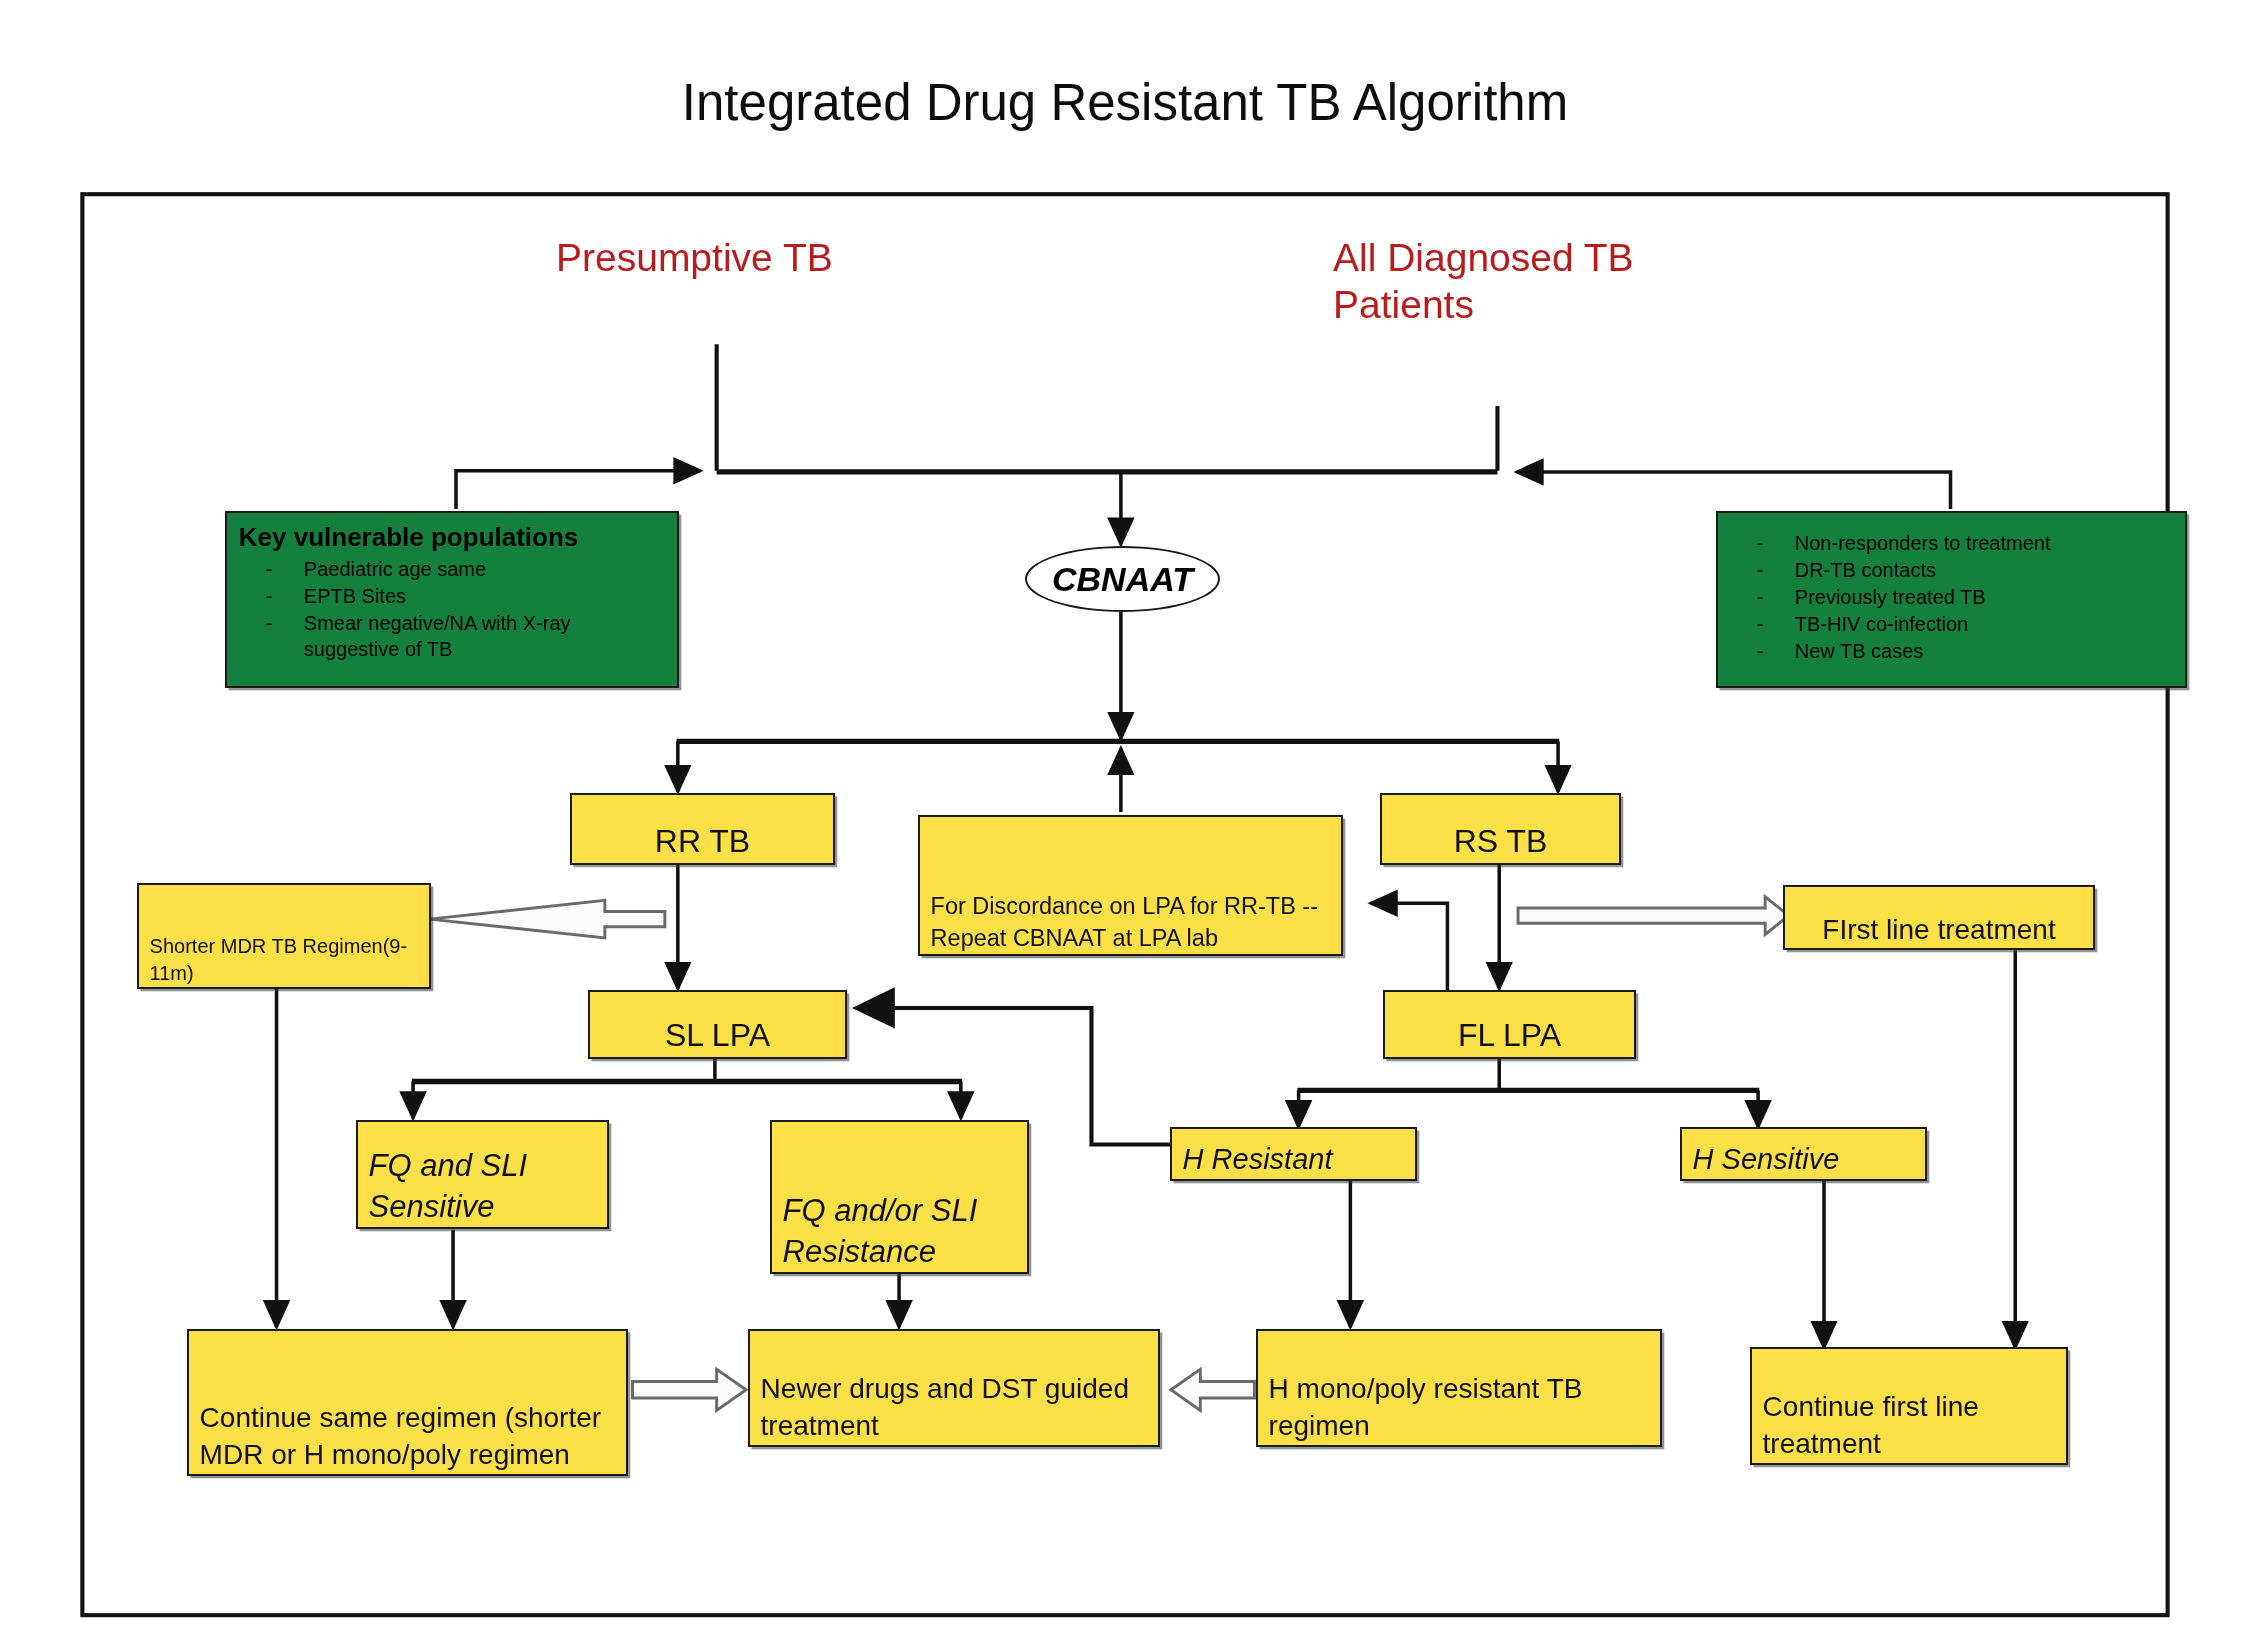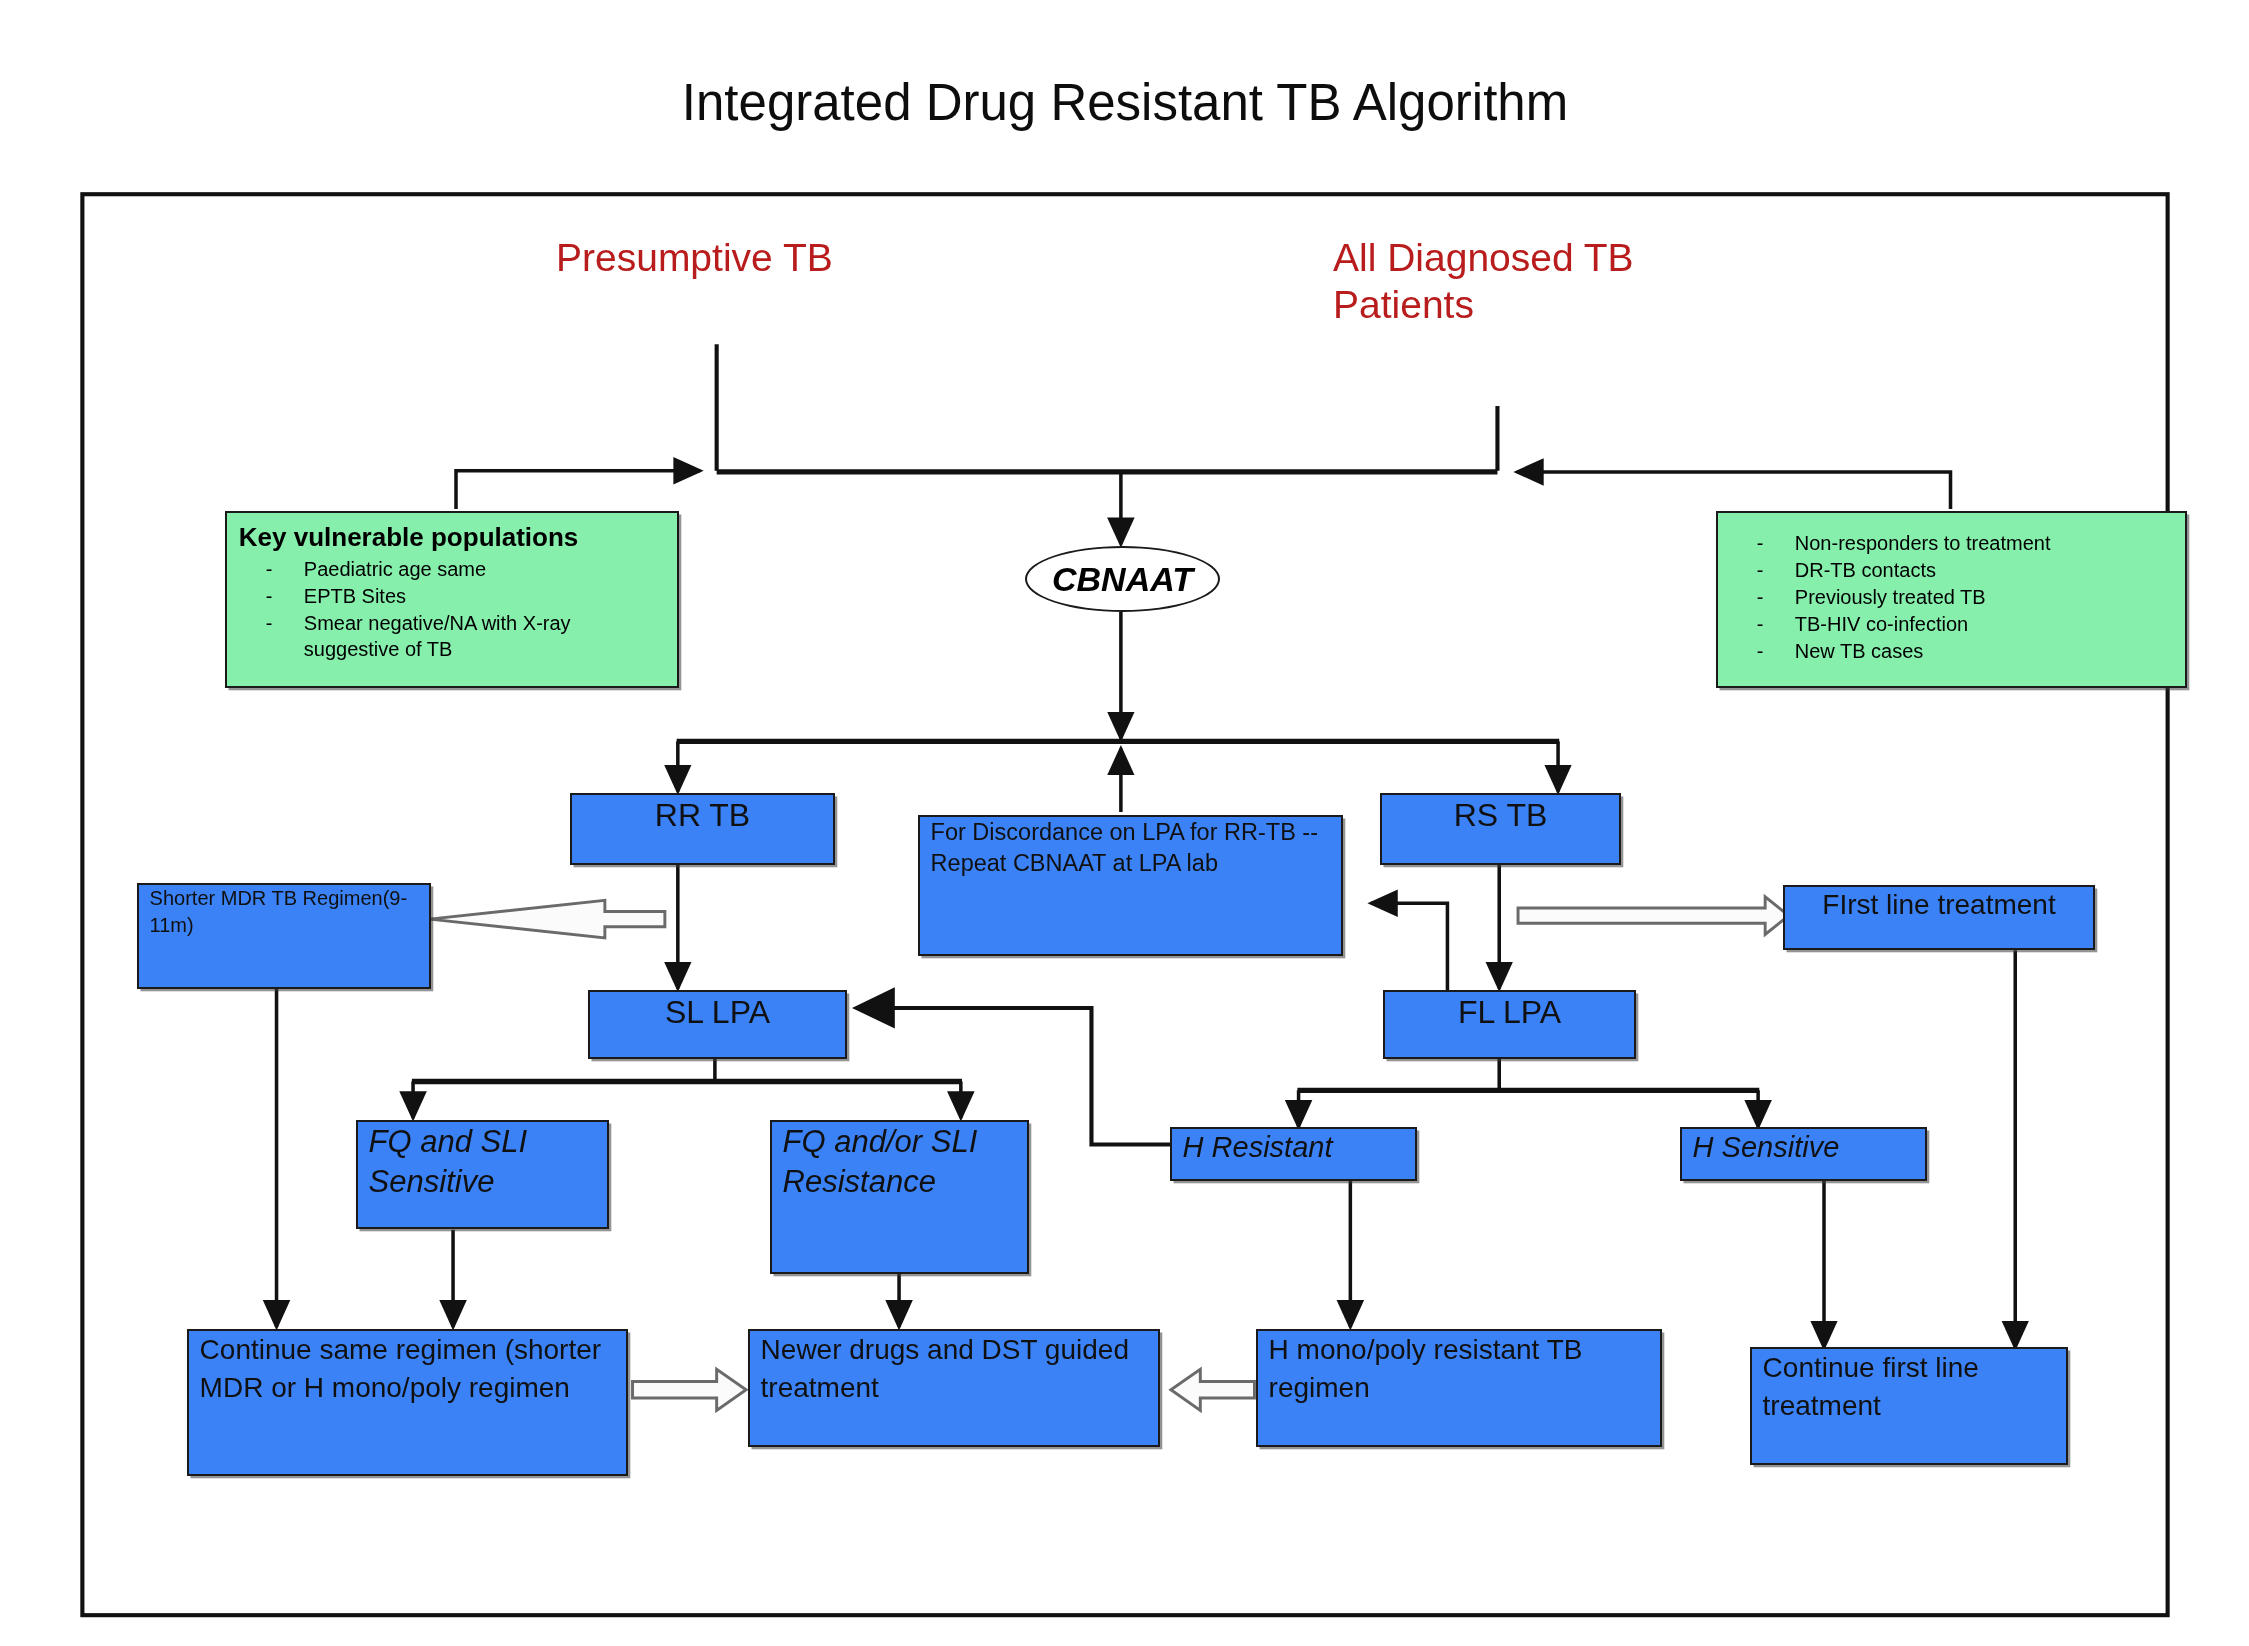--- a/index.html
+++ b/index.html
@@ -2,32 +2,32 @@
 <html style="font-size:9.4px"><head>
 <meta charset="utf-8">
 <style>
   html,body{margin:0;padding:0;background:#fff;}
   body{width:2250px;height:1647px;position:relative;
        font-family:"Liberation Sans","DejaVu Sans",sans-serif;color:#000;}
   #stage{position:absolute;left:0;top:0;width:2242px;height:1647px;overflow:hidden;}
   svg{position:absolute;left:0;top:0;width:2250px;height:1647px;}
   .ttl{position:absolute;left:0;top:75px;width:2250px;text-align:center;
        font-size:51px;line-height:1.1;color:#0d0d0d;}
-  .node{position:absolute;box-sizing:border-box;background:#3b82f6;
-        border:2.4px solid #1a1a1a;display:flex;align-items:flex-start;
+  .node{position:absolute;box-sizing:border-box;background:#fde047;
+        border:2.4px solid #1a1a1a;display:flex;align-items:flex-end;
         box-shadow:2.9px 2.9px 0 -0.6px rgba(60,60,60,.55);}
   .node.ctr{justify-content:center;}
   .node .tx{padding:0 10.6px;font-size:32px;line-height:1.30;color:#101010;}
   .node .tx.sm{font-size:23.5px;line-height:1.34;}
   .node .tx.it{font-style:italic;}
   .plainlbl{position:absolute;font-size:39px;line-height:1.20;color:#b91c1c;}
   .ell{position:absolute;box-sizing:border-box;border:2.4px solid #1a1a1a;
        border-radius:50%;background:#fff;display:flex;align-items:center;
        justify-content:center;font-style:italic;font-weight:bold;font-size:34px;}
-  .lst{position:absolute;box-sizing:border-box;background:#86efac;
+  .lst{position:absolute;box-sizing:border-box;background:#15803d;
        border:2.4px solid #1a1a1a;box-shadow:2.9px 2.9px 0 -0.6px rgba(60,60,60,.55);
        padding:9.4px 11.8px 5.9px 11.8px;}
   .lst .hd{font-weight:bold;font-size:26px;line-height:1.2;margin-bottom:2.4px;}
   .lst ul{list-style:none;margin:0;padding:0 0 0 27px;}
   .lst li{font-size:20px;line-height:1.30;position:relative;padding-left:38px;
           margin-bottom:1.2px;}
   .lst li::before{content:"-";position:absolute;left:0;top:0;}
   .lst li.w{padding-right:3.5px;}
 </style>
 </head>

